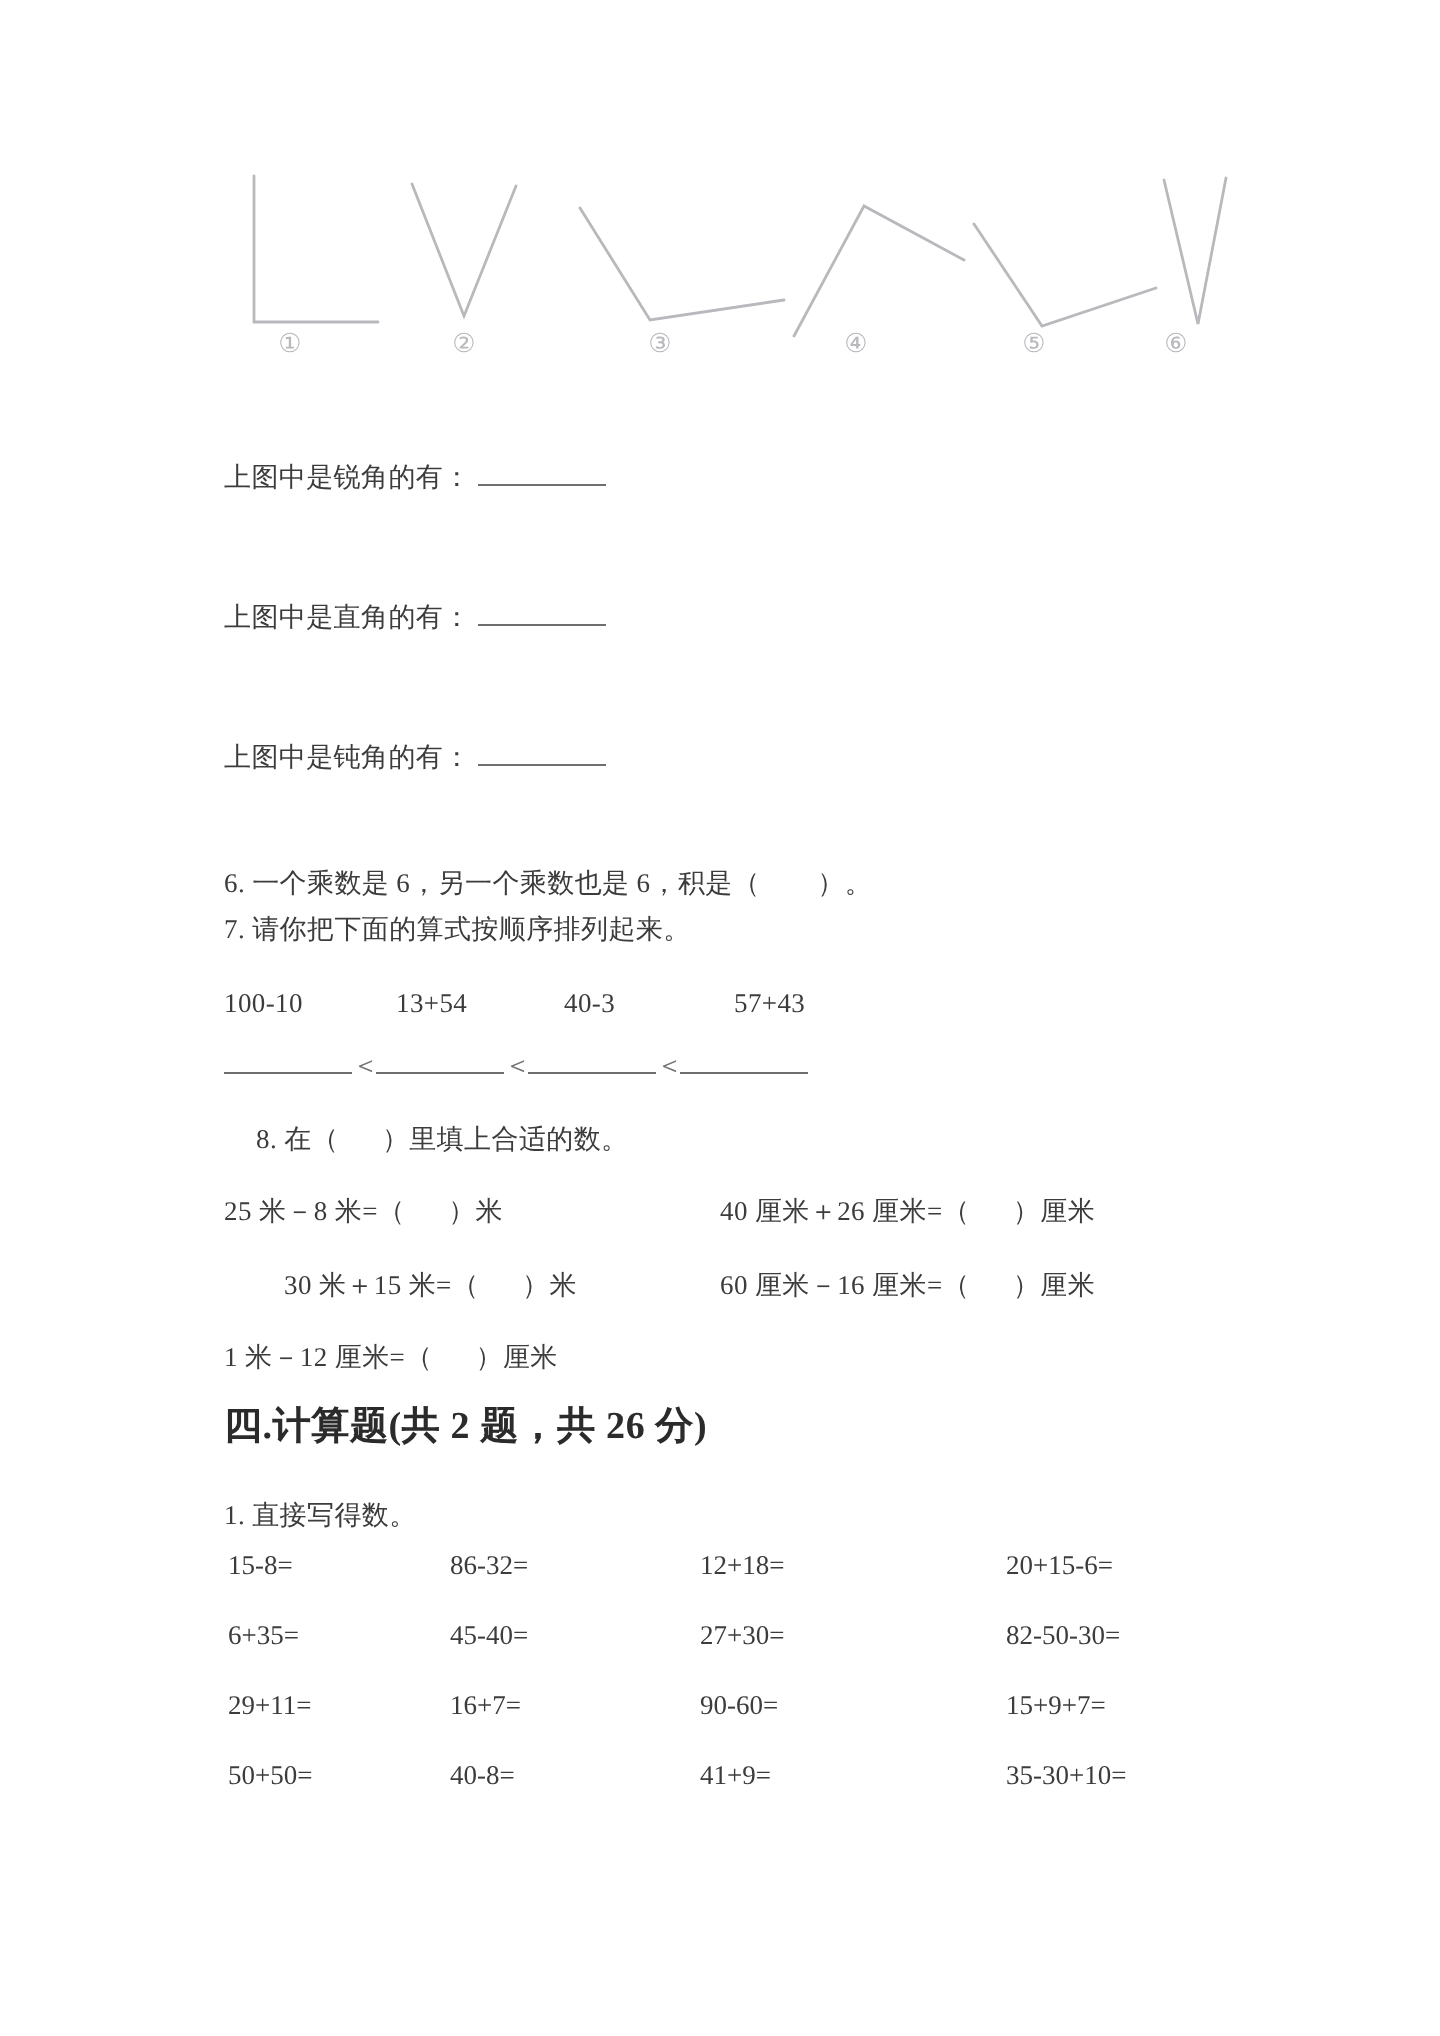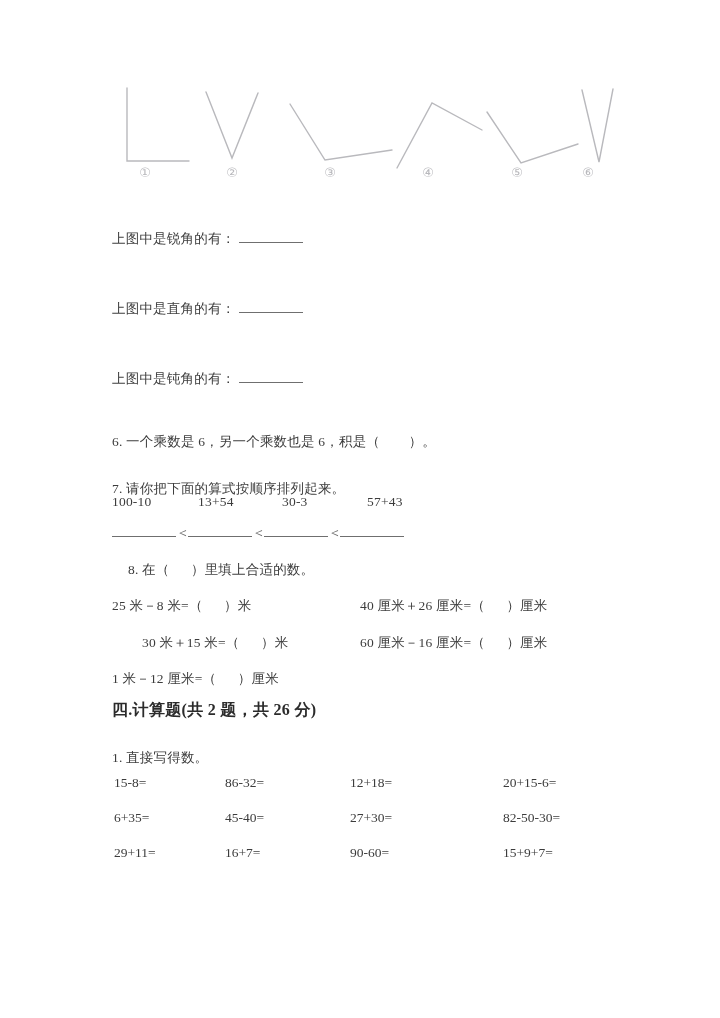--- a/index.html
+++ b/index.html
@@ -92,21 +92,21 @@
     text-align: center;
     font-family: "Liberation Serif", serif;
     color: #6f6f6f;
   }
 
   
   .sec-head {
     position: absolute;
     left: 112px;
     top: 700px;
-    font-size: 16px;
+    font-size: 19px;
     font-weight: bold;
     color: #2b2b2b;
     letter-spacing: 0.3px;
   }
 
   
   .calc-grid {
     position: absolute;
     left: 112px;
     top: 775px;
@@ -163,23 +163,23 @@
   </div>
 
   <div class="tline cn" style="left:112px; top:299px;"><span>上图中是直角的有：</span><span class="blank-u"></span></div>
 
   <div class="tline cn" style="left:112px; top:229px;"><span>上图中是锐角的有：</span><span class="blank-u"></span></div>
 
   <div class="tline cn" style="left:112px; top:369px;"><span>上图中是钝角的有：</span><span class="blank-u"></span></div>
 
   <div class="tline cn" style="left:112px; top:432px;">6. 一个乘数是 6，另一个乘数也是 6，积是（        ）。</div>
 
-  <div class="tline cn" style="left:112px; top:455px;margin-top:24px;">7. 请你把下面的算式按顺序排列起来。</div>
-
-  <div class="tline" style="left:112px; top:492px;"><span style="display:inline-block;width:86px">100-10</span><span style="display:inline-block;width:84px">13+54</span><span style="display:inline-block;width:85px">30-3</span><span>57+43</span></div>
+  <div class="tline cn" style="left:112px; top:455px;">7. 请你把下面的算式按顺序排列起来。</div>
+
+  <div class="tline" style="left:112px; top:492px;"><span style="display:inline-block;width:86px">100-10</span><span style="display:inline-block;width:84px">13+54</span><span style="display:inline-block;width:85px">40-3</span><span>57+43</span></div>
 
   <div class="order-line"><span class="ol-blank"></span><span class="ol-lt">＜</span><span class="ol-blank"></span><span class="ol-lt">＜</span><span class="ol-blank"></span><span class="ol-lt">＜</span><span class="ol-blank"></span></div>
 
   <div class="tline cn" style="left:112px; top:560px;margin-left:16px;">8. 在（      ）里填上合适的数。</div>
 
   <div class="tline cn" style="left:112px; top:596px;">25 米－8 米=（      ）米</div>
   <div class="tline cn" style="left:360px; top:596px;">40 厘米＋26 厘米=（      ）厘米</div>
 
   <div class="tline cn" style="left:112px; top:633px;margin-left:30px;">30 米＋15 米=（      ）米</div>
   <div class="tline cn" style="left:360px; top:633px;">60 厘米－16 厘米=（      ）厘米</div>
@@ -202,15 +202,21 @@
       <div class="calc-cell c1">45-40=</div>
       <div class="calc-cell c2">27+30=</div>
       <div class="calc-cell c3">82-50-30=</div>
     </div>
     <div class="calc-row">
       <div class="calc-cell c0">29+11=</div>
       <div class="calc-cell c1">16+7=</div>
       <div class="calc-cell c2">90-60=</div>
       <div class="calc-cell c3">15+9+7=</div>
     </div>
+    <div class="calc-row">
+      <div class="calc-cell c0">50+50=</div>
+      <div class="calc-cell c1">40-8=</div>
+      <div class="calc-cell c2">41+9=</div>
+      <div class="calc-cell c3">35-30+10=</div>
+    </div>
   </div>
 
 </div>
 
 </body></html>

